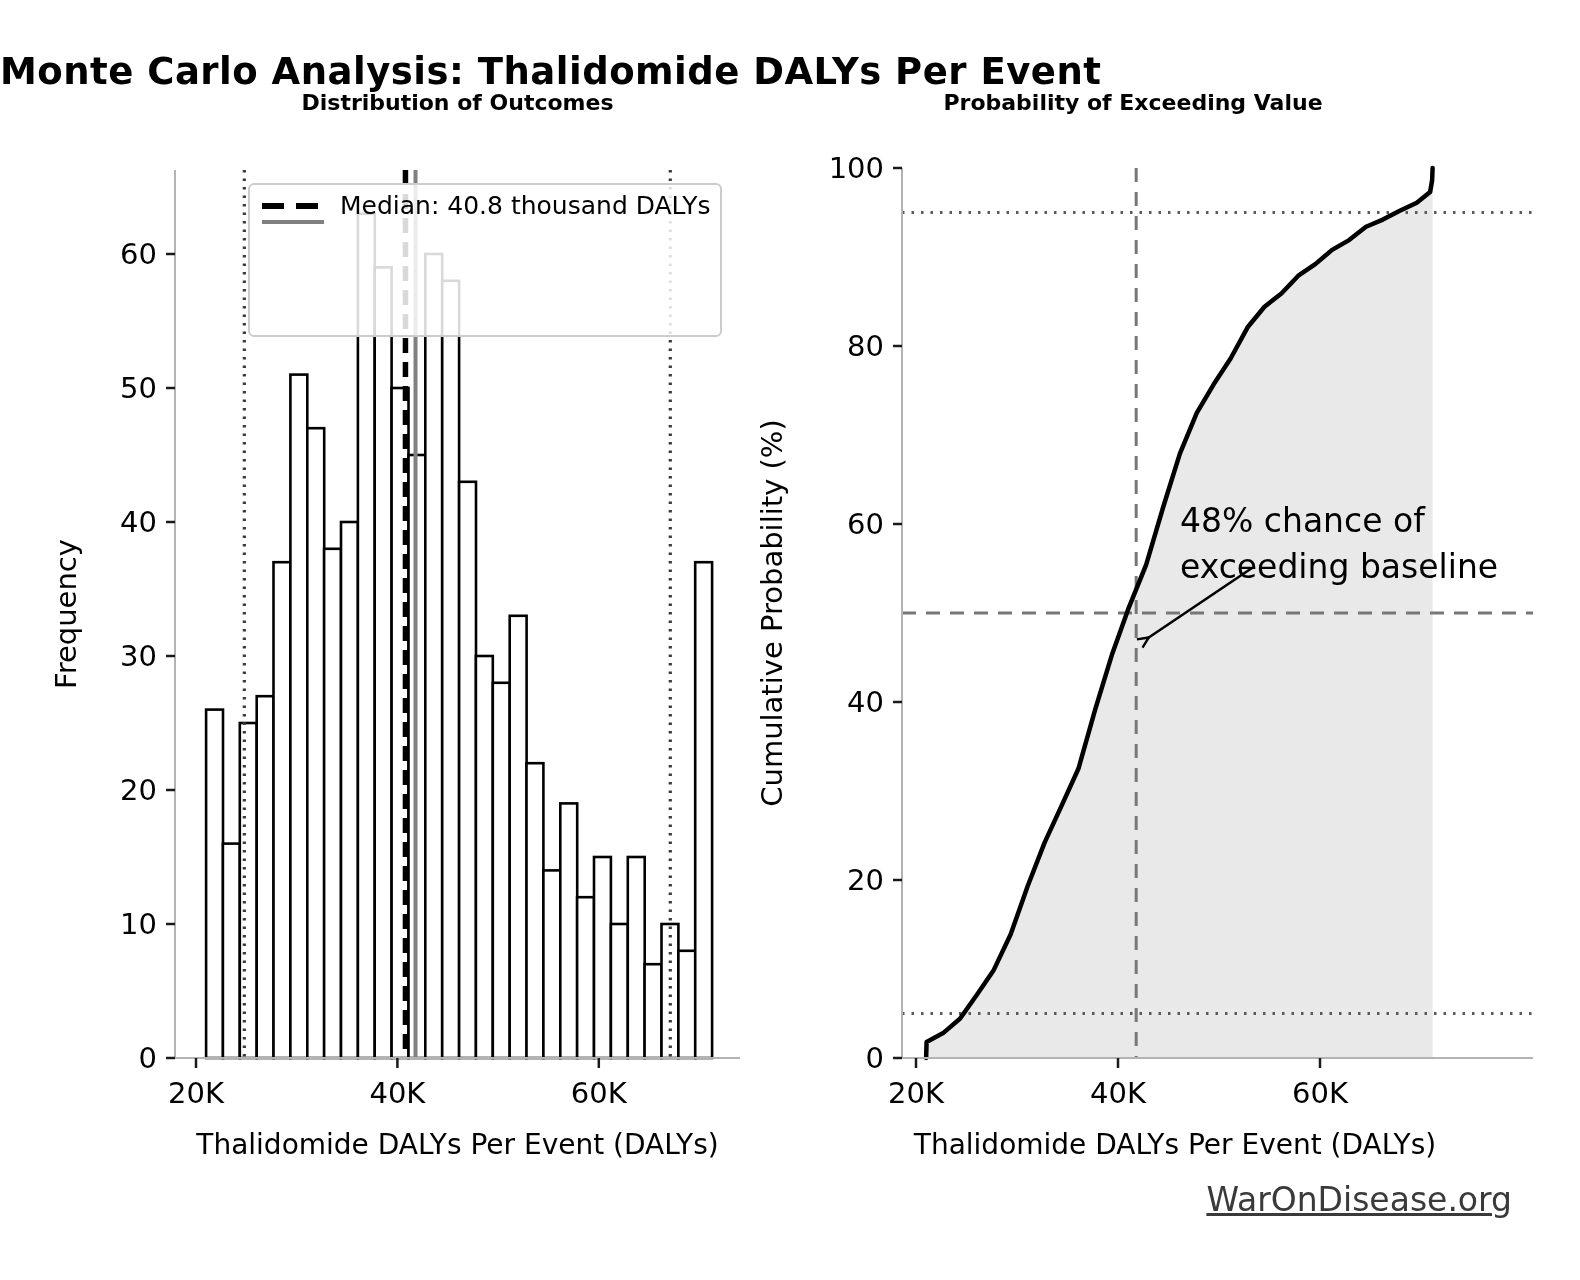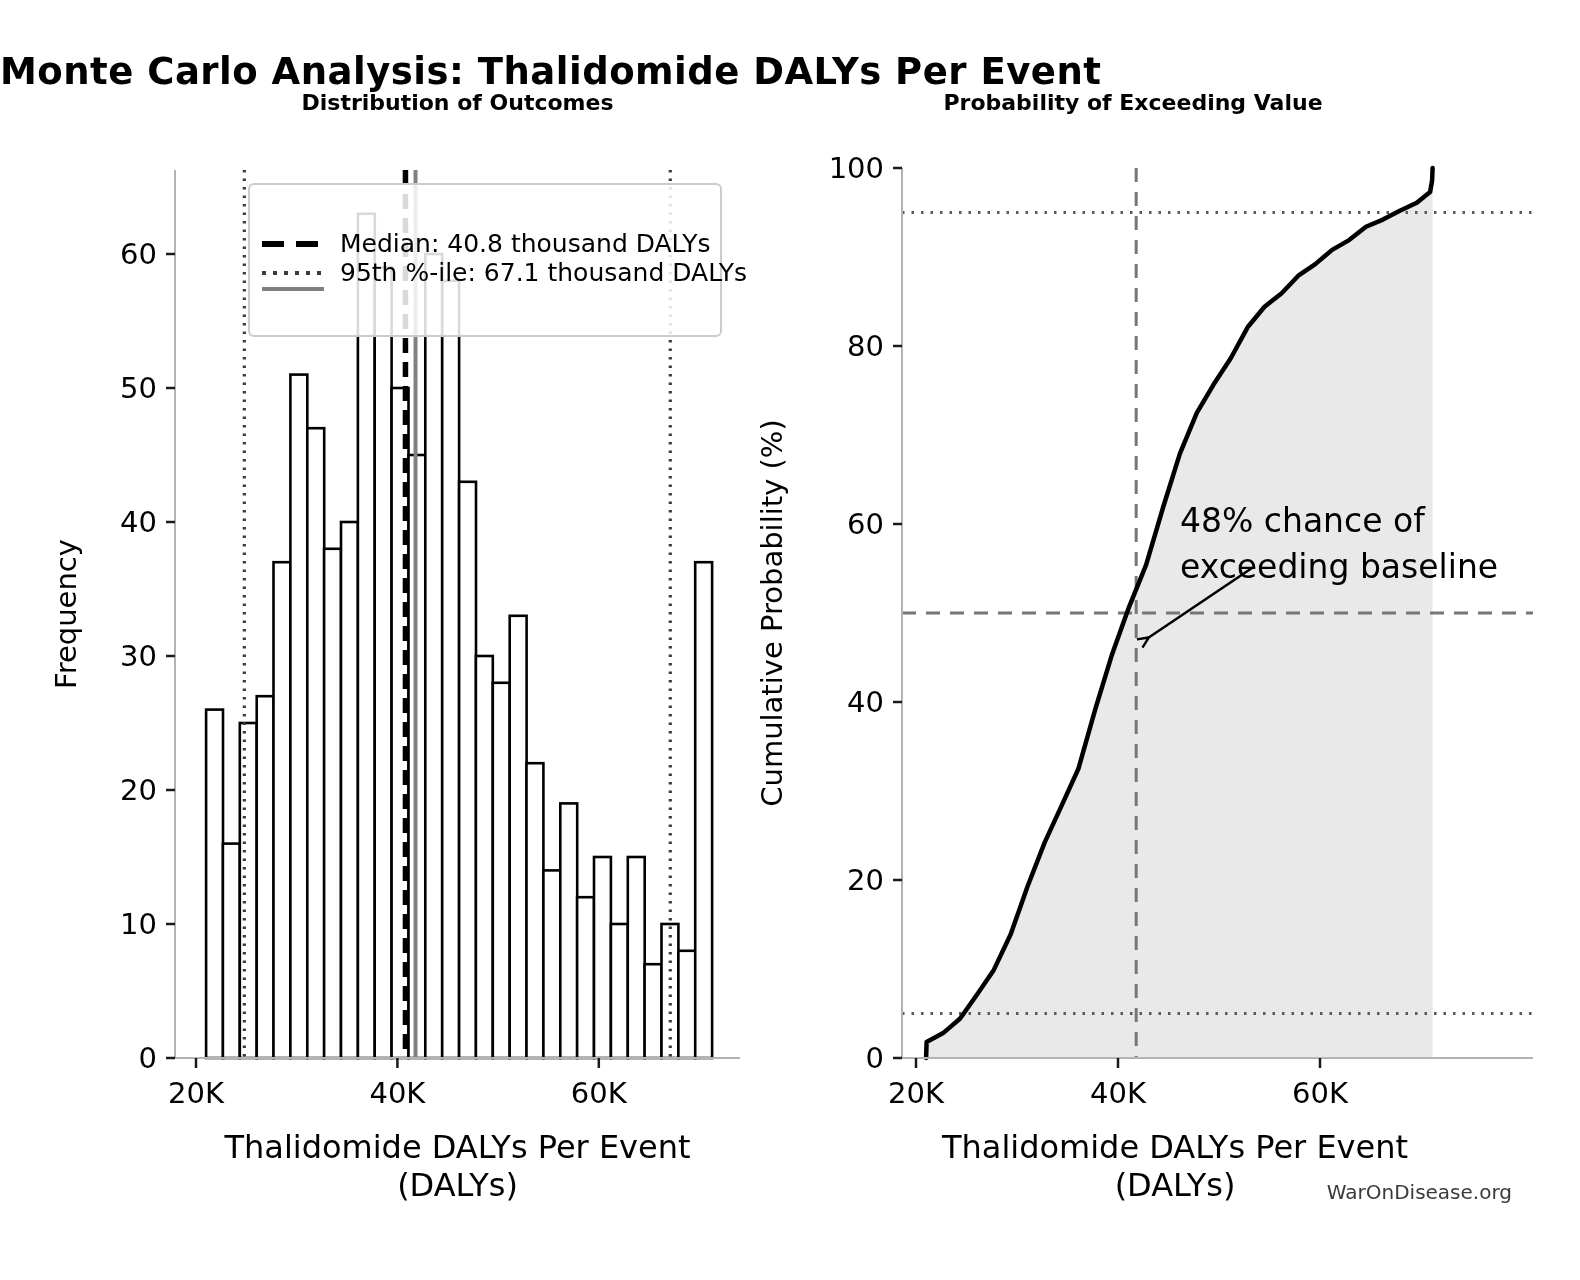--- a/index.html
+++ b/index.html
@@ -15,51 +15,51 @@
     left:0;top:50px;width:1520px;
     text-align:left;font-size:37px;font-weight:bold;color:#000;
     letter-spacing:0.5px;
   }
   .title-sub{
     top:90px;text-align:center;font-size:22px;font-weight:bold;color:#000;
   }
   #hist-title{left:175px;width:565px;}
   #cdf-title{left:860px;width:546px;}
   .xlabel{
-    top:1128px;text-align:center;font-size:32px;color:#000;
+    top:1128px;text-align:center;font-size:28px;color:#000;
   }
   #hist-xlabel{left:175px;width:565px;}
   #cdf-xlabel{left:902px;width:546px;}
   .ylabel{
     white-space:nowrap;font-size:29px;color:#000;
     transform:translate(-50%,-50%) rotate(-90deg);
   }
   #hist-ylabel{left:66px;top:614px;}
   #cdf-ylabel{left:772px;top:613px;}
   #legend{
     left:248px;top:183px;width:474px;height:154px;
     background:rgba(255,255,255,0.85);
     border:2px solid #cccccc;border-radius:6px;
     box-sizing:border-box;
-    display:flex;flex-direction:column;justify-content:center;
+    display:flex;flex-direction:column;justify-content:flex-start;
     padding:6px 12px;
   }
   .legend-row{display:flex;align-items:center;gap:16px;}
   .lsample{display:inline-block;width:62px;flex:0 0 62px;}
   .ls-dash{height:6px;background:repeating-linear-gradient(90deg,#000 0 22px,rgba(0,0,0,0) 22px 34px);}
   .ls-dot{height:4px;background:repeating-linear-gradient(90deg,#3d3d3d 0 4px,rgba(0,0,0,0) 4px 11px);}
   .ls-solid{height:4px;background:#808080;}
   .legend-label{font-size:25px;color:#000;white-space:nowrap;}
   #annotation{
     left:1180px;top:498px;width:330px;
     font-size:33px;color:#000;line-height:1.38;
   }
   #footer{
     left:1000px;top:1180px;width:512px;
-    text-align:right;font-size:20px;color:#3a3a3a;
+    text-align:right;font-size:33px;color:#3a3a3a;text-decoration:underline;
   }
   svg{position:absolute;left:0;top:0;}
 </style>
 </head>
 <body>
 
 <div id="fig">
 
   <svg id="hist-svg" width="1580" height="1280" viewBox="0 0 1580 1280">
       <g>
@@ -166,24 +166,20 @@
 
   <div class="abs xlabel" id="hist-xlabel">Thalidomide DALYs Per Event (DALYs)</div>
   <div class="abs xlabel" id="cdf-xlabel">Thalidomide DALYs Per Event (DALYs)</div>
 
   <div class="abs" id="legend">
     <div class="legend-row">
       <span class="lsample ls-dash"></span>
       <span class="legend-label">Median: 40.8 thousand DALYs</span>
     </div>
     <div class="legend-row">
-      <span class="lsample ls-dot"></span>
-      <span class="legend-label">95th %-ile: 67.1 thousand DALYs</span>
-    </div>
-    <div class="legend-row">
       <span class="lsample ls-solid"></span>
     </div>
   </div>
 
   <div class="abs" id="annotation">
     <div>48% chance of</div>
     <div>exceeding baseline</div>
   </div>
 
   <div class="abs" id="footer">WarOnDisease.org</div>

